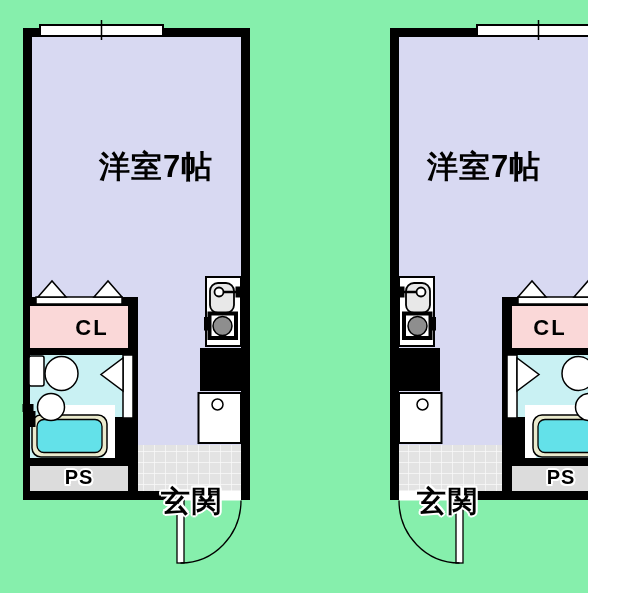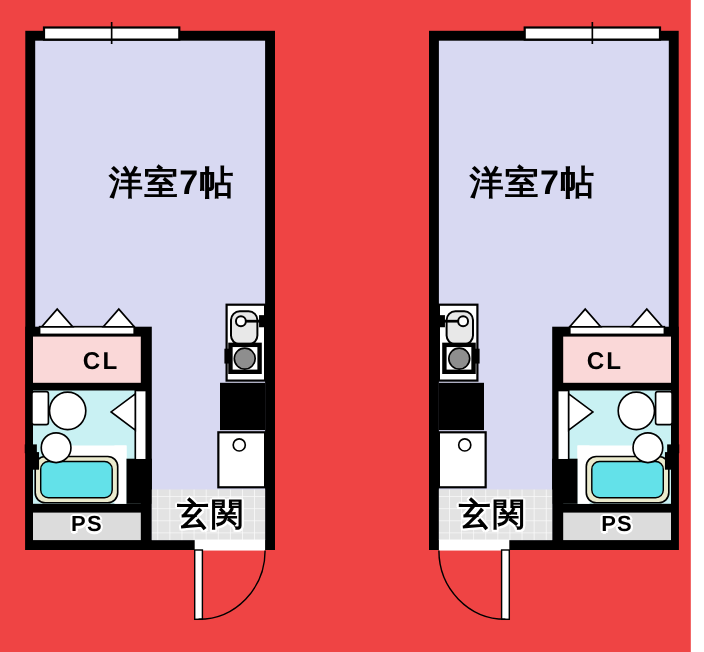--- a/index.html
+++ b/index.html
@@ -1,19 +1,18 @@
 <!DOCTYPE html>
 <html style="--wall: #000000; --room-fill: #d8d9f2; --closet-fill: #fad8d8; --bath-fill: #c9f1f3; --tub-rim-fill: #eaeacd; --tub-water-fill: #63e1e9; --pipe-space-fill: #dcdcdc; --entrance-tile-fill: #e3e3e3; --entrance-tile-line: #fafafa; --sink-fill: #e8e8e8; --burner-fill: #8e8e8e;"><head>
 <meta charset="utf-8">
 <style>
   html,body{margin:0;padding:0;background:#fff;}
   .stage{
-    position:relative;width:588px;height:593px;background:#ef4444;overflow:hidden;
+    position:relative;width:588px;height:593px;background:#86efac;overflow:hidden;
     font-family:"Liberation Sans","DejaVu Sans",sans-serif;
-    padding-left:40px;
   }
   .stage svg{position:absolute;left:0;top:0;}
   
   .f-wall{fill:var(--wall,#000000);}
   .f-room{fill:var(--room-fill,#d8d9f2);}
   .f-white{fill:#ffffff;}
   .f-closet{fill:var(--closet-fill,#fad8d8);}
   .f-bath{fill:var(--bath-fill,#c9f1f3);}
   .f-rim{fill:var(--tub-rim-fill,#eaeacd);}
   .f-water{fill:var(--tub-water-fill,#63e1e9);}
@@ -31,21 +30,21 @@
   .tile-bg{fill:var(--entrance-tile-fill,#e3e3e3);}
   .tile-line{stroke:var(--entrance-tile-line,#fafafa);stroke-width:1.4;fill:none;}
   
   .lbl{
     position:absolute;transform:translate(-50%,-50%);
     color:#000;font-weight:bold;white-space:nowrap;line-height:1;
   }
   .lbl-room{font-size:31px;letter-spacing:1px;}
   .lbl-cl{font-size:22px;letter-spacing:2px;}
   .lbl-ps{font-size:20px;letter-spacing:1px;}
-  .lbl-genkan{font-size:29px;letter-spacing:2px;}
+  .lbl-genkan{font-size:29px;letter-spacing:2px;margin-top:32px;}
   .outlined{
     text-shadow:
       2px 0 0 #fff,-2px 0 0 #fff,0 2px 0 #fff,0 -2px 0 #fff,
       1.5px 1.5px 0 #fff,-1.5px 1.5px 0 #fff,1.5px -1.5px 0 #fff,-1.5px -1.5px 0 #fff;
   }
   .pos-room-left{left:156px;top:166px;}
   .pos-cl-left{left:92px;top:328px;}
   .pos-ps-left{left:79px;top:477px;}
   .pos-genkan-left{left:192px;top:469px;}
   .pos-room-right{left:484px;top:166px;}

